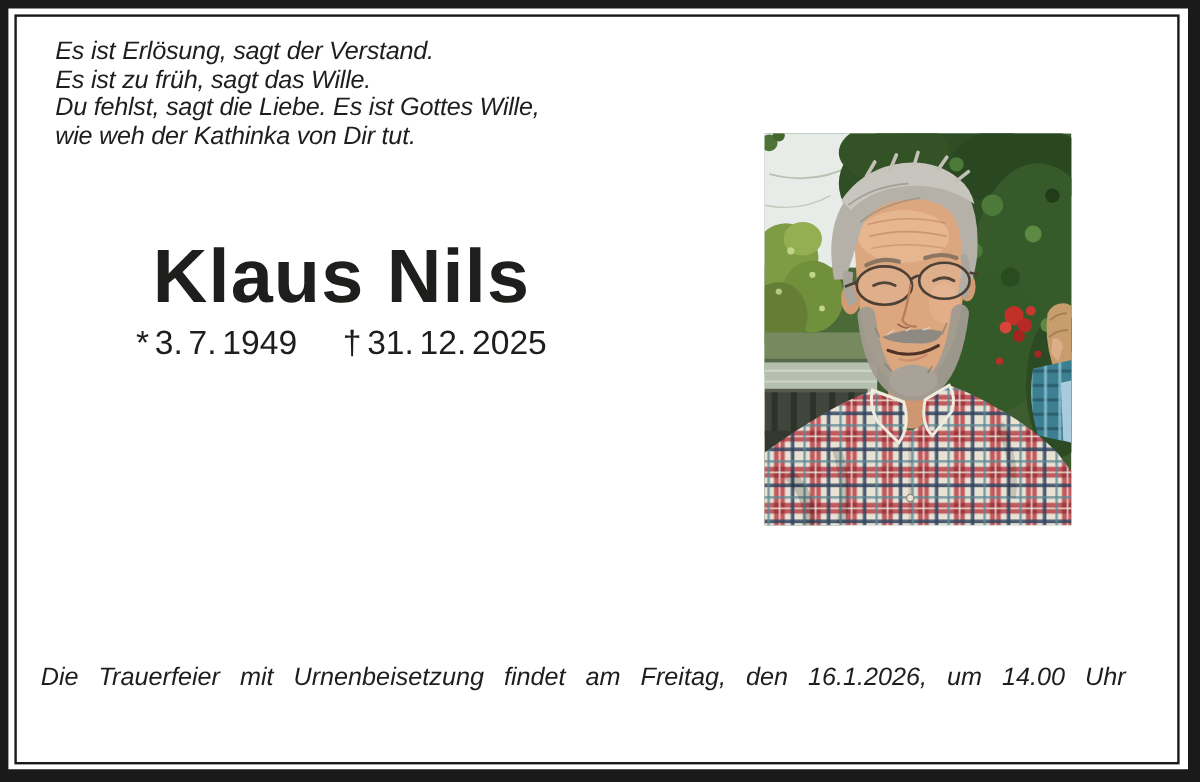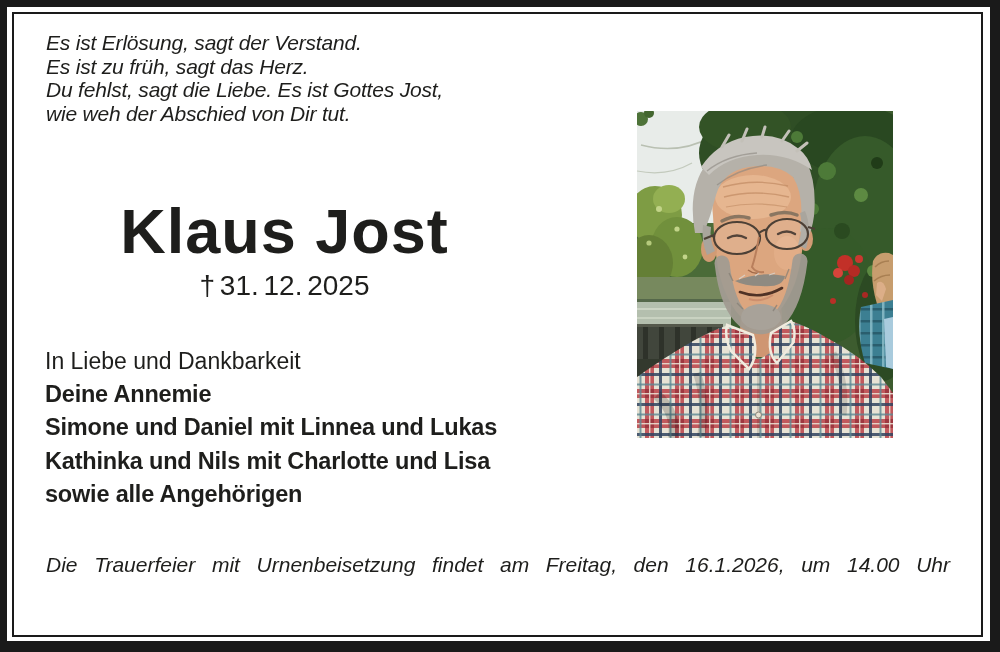--- a/index.html
+++ b/index.html
@@ -20,57 +20,51 @@
     margin:0;font-size:63px;line-height:63px;font-weight:700;letter-spacing:1px;
   }
   .dates{
     margin-top:7px;display:flex;justify-content:center;gap:38px;
     font-size:28px;word-spacing:-3px;white-space:nowrap;
   }
   .family{position:absolute;left:45px;top:345px;line-height:33.2px;}
   .family .closing{font-size:23px;font-weight:400;}
   .family .fline{font-size:23.5px;font-weight:700;letter-spacing:-0.2px;}
   .funeral{
-    position:absolute;left:46px;top:551px;width:904px;
+    position:absolute;left:34px;top:551px;width:904px;
     font-style:italic;font-size:21px;line-height:27.5px;
   }
   .funeral .l1{text-align:justify;text-align-last:justify;}
   .photo{
     position:absolute;left:637px;top:111px;width:256px;height:327px;overflow:hidden;
   }
   .photo svg{display:block;width:256px;height:327px;}
 </style>
 </head>
 <body>
 
 <div class="page">
   <div class="outer-frame"></div>
   <div class="inner-frame"></div>
 
   <div class="poem">
     <div>Es ist Erlösung, sagt der Verstand.</div>
-    <div>Es ist zu früh, sagt das Herz.</div>
-    <div>Du fehlst, sagt die Liebe. Es ist Gottes Jost,</div>
-    <div>wie weh der Abschied von Dir tut.</div>
+    <div>Es ist zu früh, sagt das Wille.</div>
+    <div>Du fehlst, sagt die Liebe. Es ist Gottes Wille,</div>
+    <div>wie weh der Kathinka von Dir tut.</div>
   </div>
 
   <div class="name-col">
-    <h1 class="deceased-name">Klaus Jost</h1>
+    <h1 class="deceased-name">Klaus Nils</h1>
     <div class="dates">
+      <span>* 3. 7. 1949</span>
       <span>† 31. 12. 2025</span>
     </div>
   </div>
 
-  <div class="family">
-    <div class="closing">In Liebe und Dankbarkeit</div>
-    <div class="fline">Deine Annemie</div>
-    <div class="fline">Simone und Daniel mit Linnea und Lukas</div>
-    <div class="fline">Kathinka und Nils mit Charlotte und Lisa</div>
-    <div class="fline">sowie alle Angehörigen</div>
-  </div>
 
   <div class="funeral">
     <div class="l1">Die Trauerfeier mit Urnenbeisetzung findet am Freitag, den 16.1.2026, um 14.00 Uhr</div>
   </div>
 
   <div class="photo">
     <svg viewBox="0 0 256 327" xmlns="http://www.w3.org/2000/svg">
       <defs>
         <pattern id="plaid" width="30" height="30" patternUnits="userSpaceOnUse">
           <rect width="30" height="30" fill="#e7e2d4"></rect>

